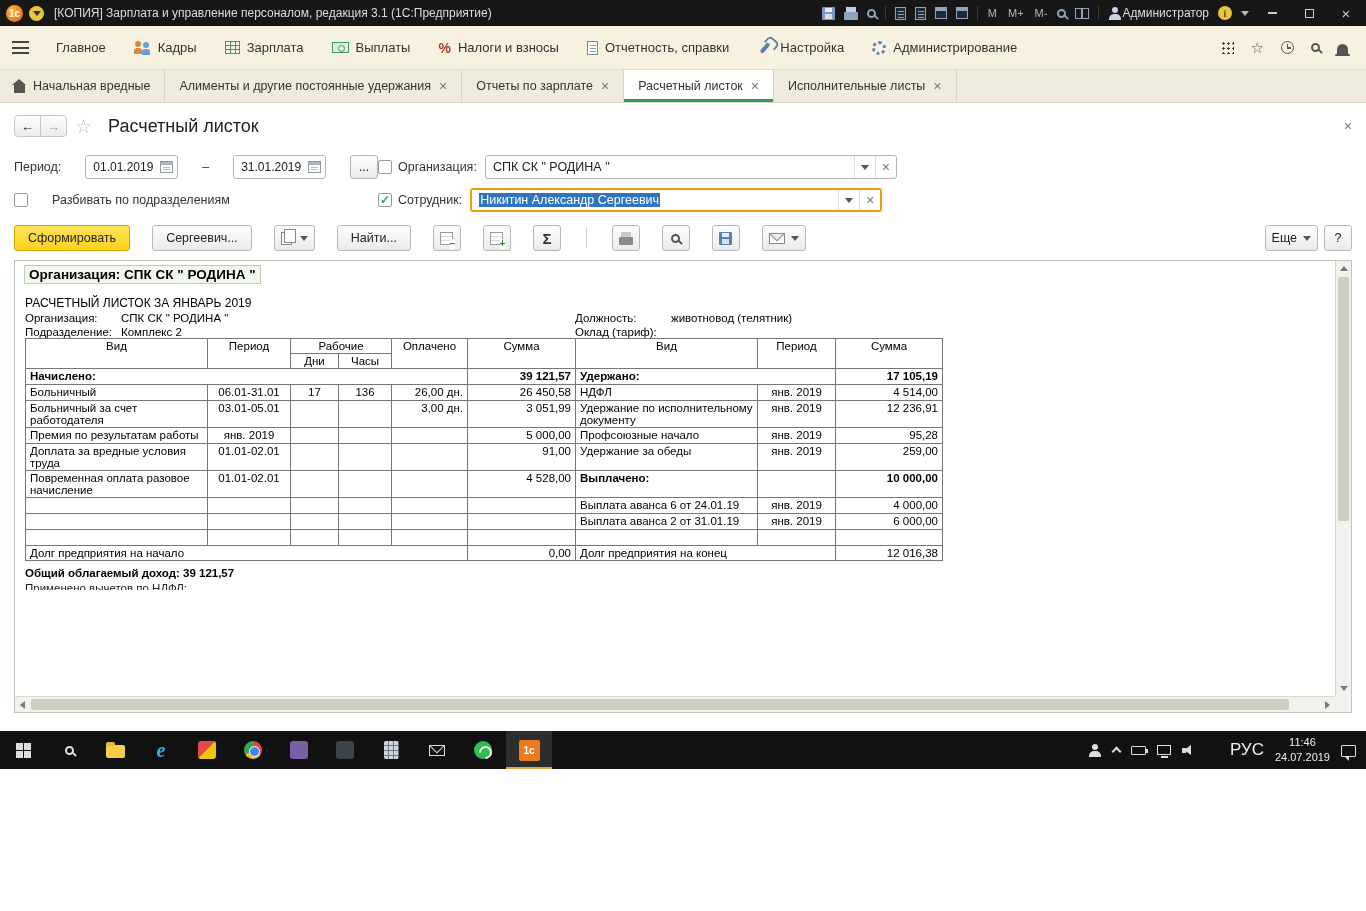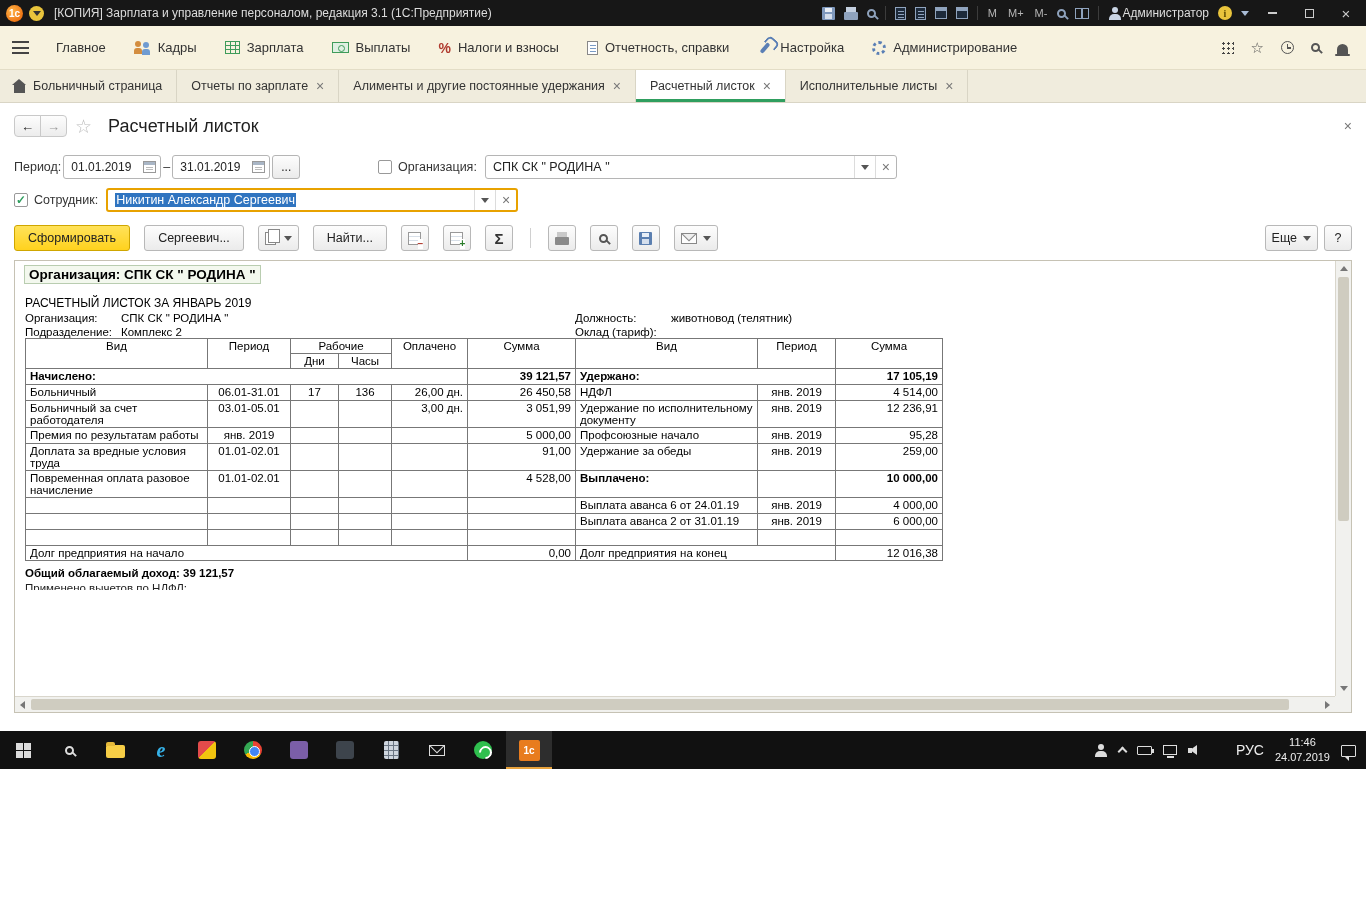--- a/index.html
+++ b/index.html
@@ -95,36 +95,36 @@
   .page-head { height:46px; display:flex; align-items:center; gap:8px; flex:0 0 auto; }
   .nav-btn { width:27px; height:22px; border:1px solid #c9c9c9; background:linear-gradient(#fdfdfd,#ececec); display:flex; align-items:center; justify-content:center; }
   .nav-btn.first { border-radius:4px 0 0 4px; } .nav-btn.second { border-radius:0 4px 4px 0; margin-left:-9px; }
   .i-arrow-left::before { content:"←"; font-size:13px; color:#222; }
   .i-arrow-right::before { content:"→"; font-size:13px; color:#999; }
   .fav-star::before { content:"☆"; font-size:19px; color:#bbb; }
   .page-title { font-size:18px; color:#1f1f1f; margin-left:8px; }
   .page-close { margin-left:auto; }
 
   .frow { display:flex; align-items:center; height:30px; margin-top:3px; flex:0 0 auto; }
-  .fleft { width:364px; display:flex; align-items:center; gap:2px; }
+  .fleft { width:364px; display:flex; align-items:center; gap:24px; }
   .flabel { font-size:12.5px; color:#333; }
   .datefield { display:flex; align-items:center; justify-content:space-between; border:1px solid #b5b5b5; border-radius:3px; background:#fff; height:24px; width:98px; padding:0 4px 0 7px; }
   .i-cal { width:13px; height:12px; border:1px solid #999; background:#fff; }
   .i-cal::before { content:""; position:absolute; top:0; left:0; right:0; height:3px; background:#a9b6c6; }
   .i-cal::after { content:""; position:absolute; left:2px; top:5px; width:7px; height:1px; background:#bbb; box-shadow:0 2px 0 #bbb; }
   .btn-sm { height:24px; min-width:28px; padding:0 6px; border:1px solid #b5b5b5; border-radius:3px; background:linear-gradient(#fdfdfd,#ebebeb); display:flex; align-items:center; justify-content:center; font-size:12px; }
   .chk { width:14px; height:14px; border:1px solid #999; border-radius:2px; background:#fff; display:flex; align-items:center; justify-content:center; flex:0 0 auto; }
   .chk.checked::after { content:"✓"; color:#2f9e5f; font-size:12px; font-weight:bold; line-height:1; }
   .combo { width:412px; height:24px; border:1px solid #b5b5b5; border-radius:3px; background:#fff; display:flex; align-items:center; }
   .combo .cval { flex:1; font-size:12.5px; padding-left:7px; white-space:nowrap; overflow:hidden; }
   .combo .cbtn { width:21px; height:100%; display:flex; align-items:center; justify-content:center; border-left:1px solid #dcdcdc; }
   .combo.focused { border:2px solid #e8a200; }
   .selection { background:#2f74c0; color:#fff; padding:0 1px; }
 
-  .toolbar { display:flex; align-items:center; gap:14px; height:34px; margin-top:6px; flex:0 0 auto; }
+  .toolbar { display:flex; align-items:center; gap:22px; height:34px; margin-top:6px; flex:0 0 auto; }
   .btn { height:26px; padding:0 13px; border:1px solid #b8b8b8; border-radius:3px; background:linear-gradient(#fdfdfd,#ebebeb); font-size:12.5px; color:#222; display:flex; align-items:center; gap:5px; }
   .btn.primary { background:linear-gradient(#ffe25a,#ffd21e); border-color:#cfa600; }
   .btn.iconbtn { width:28px; padding:0; justify-content:center; }
   .btn.splitbtn { padding:0 6px; gap:6px; }
   .tool-sep { width:1px; height:20px; background:#d0d0d0; margin:0 3px; }
   .toolbar-right { margin-left:auto; display:flex; gap:6px; }
   .i-copy { width:11px; height:13px; border:1px solid #888; background:#fff; margin-right:2px; }
   .i-copy::after { content:""; position:absolute; left:2px; top:-4px; width:10px; height:12px; border:1px solid #888; background:#fff; }
   .i-grp { width:13px; height:13px; border:1px solid #999; background:repeating-linear-gradient(to bottom,#fff 0 3px,#d7dfe8 3px 4px); }
   .i-grp.plus::after { content:"+"; position:absolute; right:-3px; bottom:-5px; font-size:10px; font-weight:bold; color:#2a7d2a; background:#fff; line-height:1; }
@@ -188,21 +188,21 @@
   .tray { margin-left:auto; display:flex; align-items:center; gap:11px; padding:0 10px; color:#ddd; }
   .i-person.white::before, .i-person.white::after { background:#ddd; }
   .i-chevup { width:7px; height:7px; border-left:2px solid #ddd; border-top:2px solid #ddd; transform:rotate(45deg); margin-top:3px; }
   .i-batt { width:15px; height:9px; border:1.5px solid #ddd; border-radius:1px; }
   .i-batt::after { content:""; position:absolute; right:-3.5px; top:2px; width:2px; height:4px; background:#ddd; }
   .i-screens { width:14px; height:10px; border:1.5px solid #ddd; }
   .i-screens::after { content:""; position:absolute; left:3px; bottom:-4px; width:7px; height:2px; background:#ddd; }
   .i-speaker { width:13px; height:11px; }
   .i-speaker::before { content:""; position:absolute; left:0; top:3px; width:4px; height:5px; background:#ddd; }
   .i-speaker::after { content:""; position:absolute; left:2px; top:0; border-top:5.5px solid transparent; border-bottom:5.5px solid transparent; border-right:7px solid #ddd; }
-  .lang { font-size:14px; color:#eee;padding-left:24px; }
+  .lang { font-size:17px; color:#eee;padding-left:24px; }
   .clock { text-align:center; font-size:11px; line-height:1.35; color:#eee; }
   .i-chat { width:15px; height:12px; border:1.5px solid #ddd; border-radius:1px; margin-top:1px; }
   .i-chat::after { content:""; position:absolute; left:2px; bottom:-5px; border-left:5px solid transparent; border-top:5px solid #ddd; }
 
   .desktop-rest { position:absolute; left:0; top:769px; width:1366px; height:142px; background:#fff; }
 </style>
 </head>
 <body>
 
 <div class="screen">
@@ -288,28 +288,28 @@
         <span class="ic i-star"></span>
         <span class="ic i-history"></span>
         <span class="ic i-magnify dark"></span>
         <span class="ic i-bell"></span>
       </div>
     </div>
 
     <div class="tabbar">
       <div class="tab">
         <span class="ic i-home"></span>
-        <span>Больничный страница</span>
+        <span>Начальная вредные</span>
+      </div>
+      <div class="tab">
+        <span>Алименты и другие постоянные удержания</span>
+        <span class="ic i-x-gray"></span>
       </div>
       <div class="tab">
         <span>Отчеты по зарплате</span>
-        <span class="ic i-x-gray"></span>
-      </div>
-      <div class="tab">
-        <span>Алименты и другие постоянные удержания</span>
         <span class="ic i-x-gray"></span>
       </div>
       <div class="tab active">
         <span>Расчетный листок</span>
         <span class="ic i-x-gray"></span>
       </div>
       <div class="tab">
         <span>Исполнительные листы</span>
         <span class="ic i-x-gray"></span>
       </div>
@@ -350,20 +350,24 @@
           <span class="cbtn">
               <span class="ic tri-down"></span>
             </span>
           <span class="cbtn">
               <span class="ic i-x-gray"></span>
             </span>
         </div>
       </div>
 
       <div class="frow">
+        <div class="fleft">
+          <span class="chk"></span>
+          <span class="flabel">Разбивать по подразделениям</span>
+        </div>
         <span class="chk checked"></span>
         <span class="flabel" style="margin:0 8px 0 6px">Сотрудник:</span>
         <div class="combo focused">
           <span class="cval"><span class="selection">Никитин Александр Сергеевич</span></span>
           <span class="cbtn">
               <span class="ic tri-down"></span>
             </span>
           <span class="cbtn">
               <span class="ic i-x-gray"></span>
             </span>

